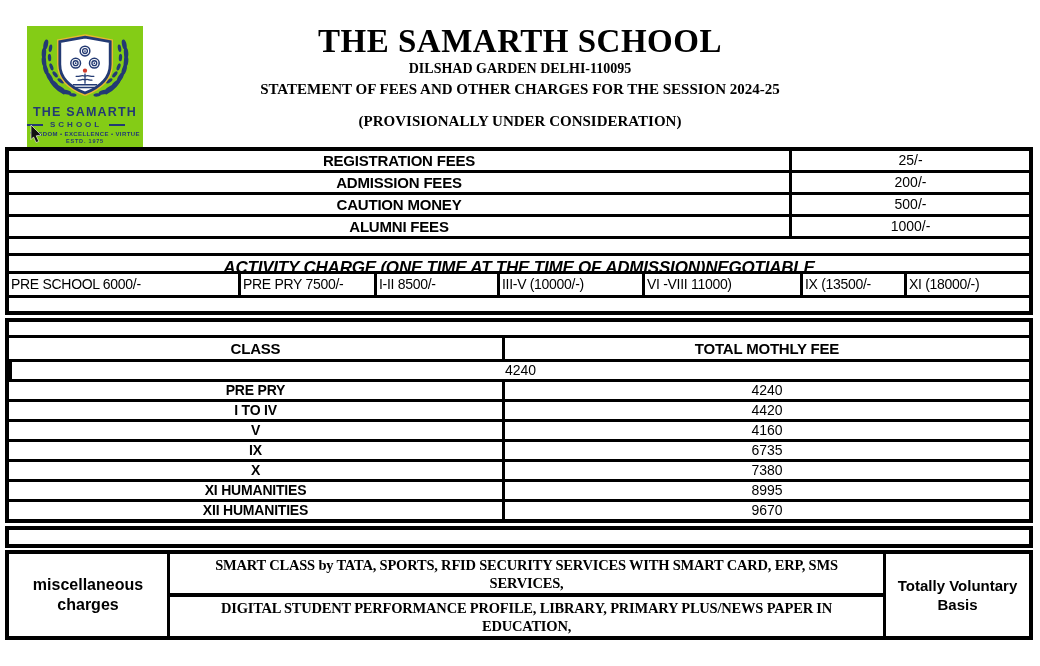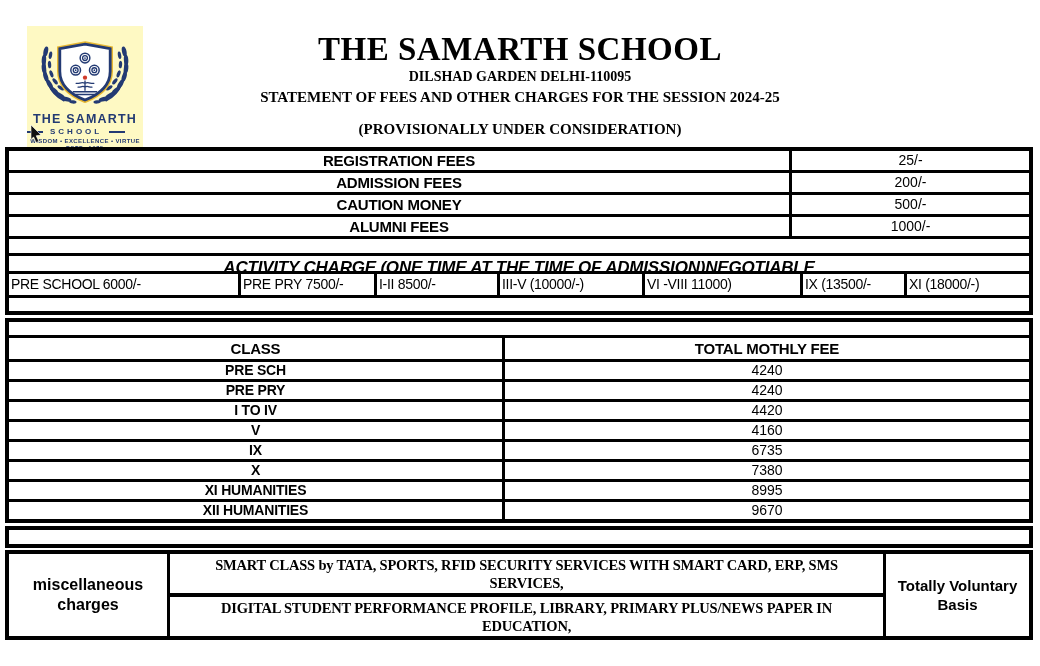--- a/index.html
+++ b/index.html
@@ -1,29 +1,29 @@
 <!DOCTYPE html>
 <html><head>
 <meta charset="utf-8">
 <style>
   html,body{margin:0;padding:0;background:#ffffff;}
   .page{position:relative;width:1040px;height:666px;background:#fff;
         font-family:"Liberation Sans",sans-serif;color:#000;overflow:hidden;}
 
   
-  .hdr{position:absolute;left:0;top:8px;width:100%;text-align:center;}
+  .hdr{position:absolute;left:0;top:0;width:100%;text-align:center;}
   .school-name{margin-top:24px;font-family:"Liberation Serif",serif;font-weight:bold;
                font-size:33px;letter-spacing:.5px;line-height:34px;}
   .addr{margin-top:3px;font-family:"Liberation Serif",serif;font-weight:bold;font-size:14px;}
   .stmt{margin-top:4px;font-family:"Liberation Serif",serif;font-weight:bold;font-size:15px;}
   .prov{margin-top:15px;font-family:"Liberation Serif",serif;font-weight:bold;font-size:15px;}
 
   
   .logo{position:absolute;left:27px;top:26px;width:116px;text-align:center;
-        background:#fef9c3;padding:10px 0 5px;}
+        background:#84cc16;padding:3px 0 5px;}
   .logo-name{color:#233a73;font-weight:bold;font-size:12.5px;letter-spacing:1.2px;margin-top:-2px;}
   .logo-school{display:flex;align-items:center;justify-content:flex-start;gap:7px;
                color:#233a73;font-weight:bold;font-size:8px;letter-spacing:3px;margin-top:1px;}
   .dash{display:inline-block;width:16px;border-top:2px solid #233a73;}
   .logo-motto{color:#233a73;font-weight:bold;font-size:6px;letter-spacing:.4px;margin-top:2px;}
   .logo-estd{color:#233a73;font-weight:bold;font-size:5.5px;letter-spacing:.8px;margin-top:1px;}
   .cursor{position:absolute;left:30px;top:125px;}
 
   
   .doc{position:absolute;left:5px;top:147px;width:1028px;}
@@ -169,21 +169,20 @@
 
     <div class="block">
       <div class="row first">
           <div class="cell firstc empty-xs" style="flex:1"></div>
         </div>
       <div class="row class-header">
         <div class="cell firstc class-col">CLASS</div>
         <div class="cell fee-col">TOTAL MOTHLY FEE</div>
       </div>
       <div class="row class-row">
-        <div class="cell firstc class-col">PRE SCH</div>
         <div class="cell fee-col">4240</div>
       </div>
       <div class="row class-row">
         <div class="cell firstc class-col">PRE PRY</div>
         <div class="cell fee-col">4240</div>
       </div>
       <div class="row class-row">
         <div class="cell firstc class-col">I TO IV</div>
         <div class="cell fee-col">4420</div>
       </div>

